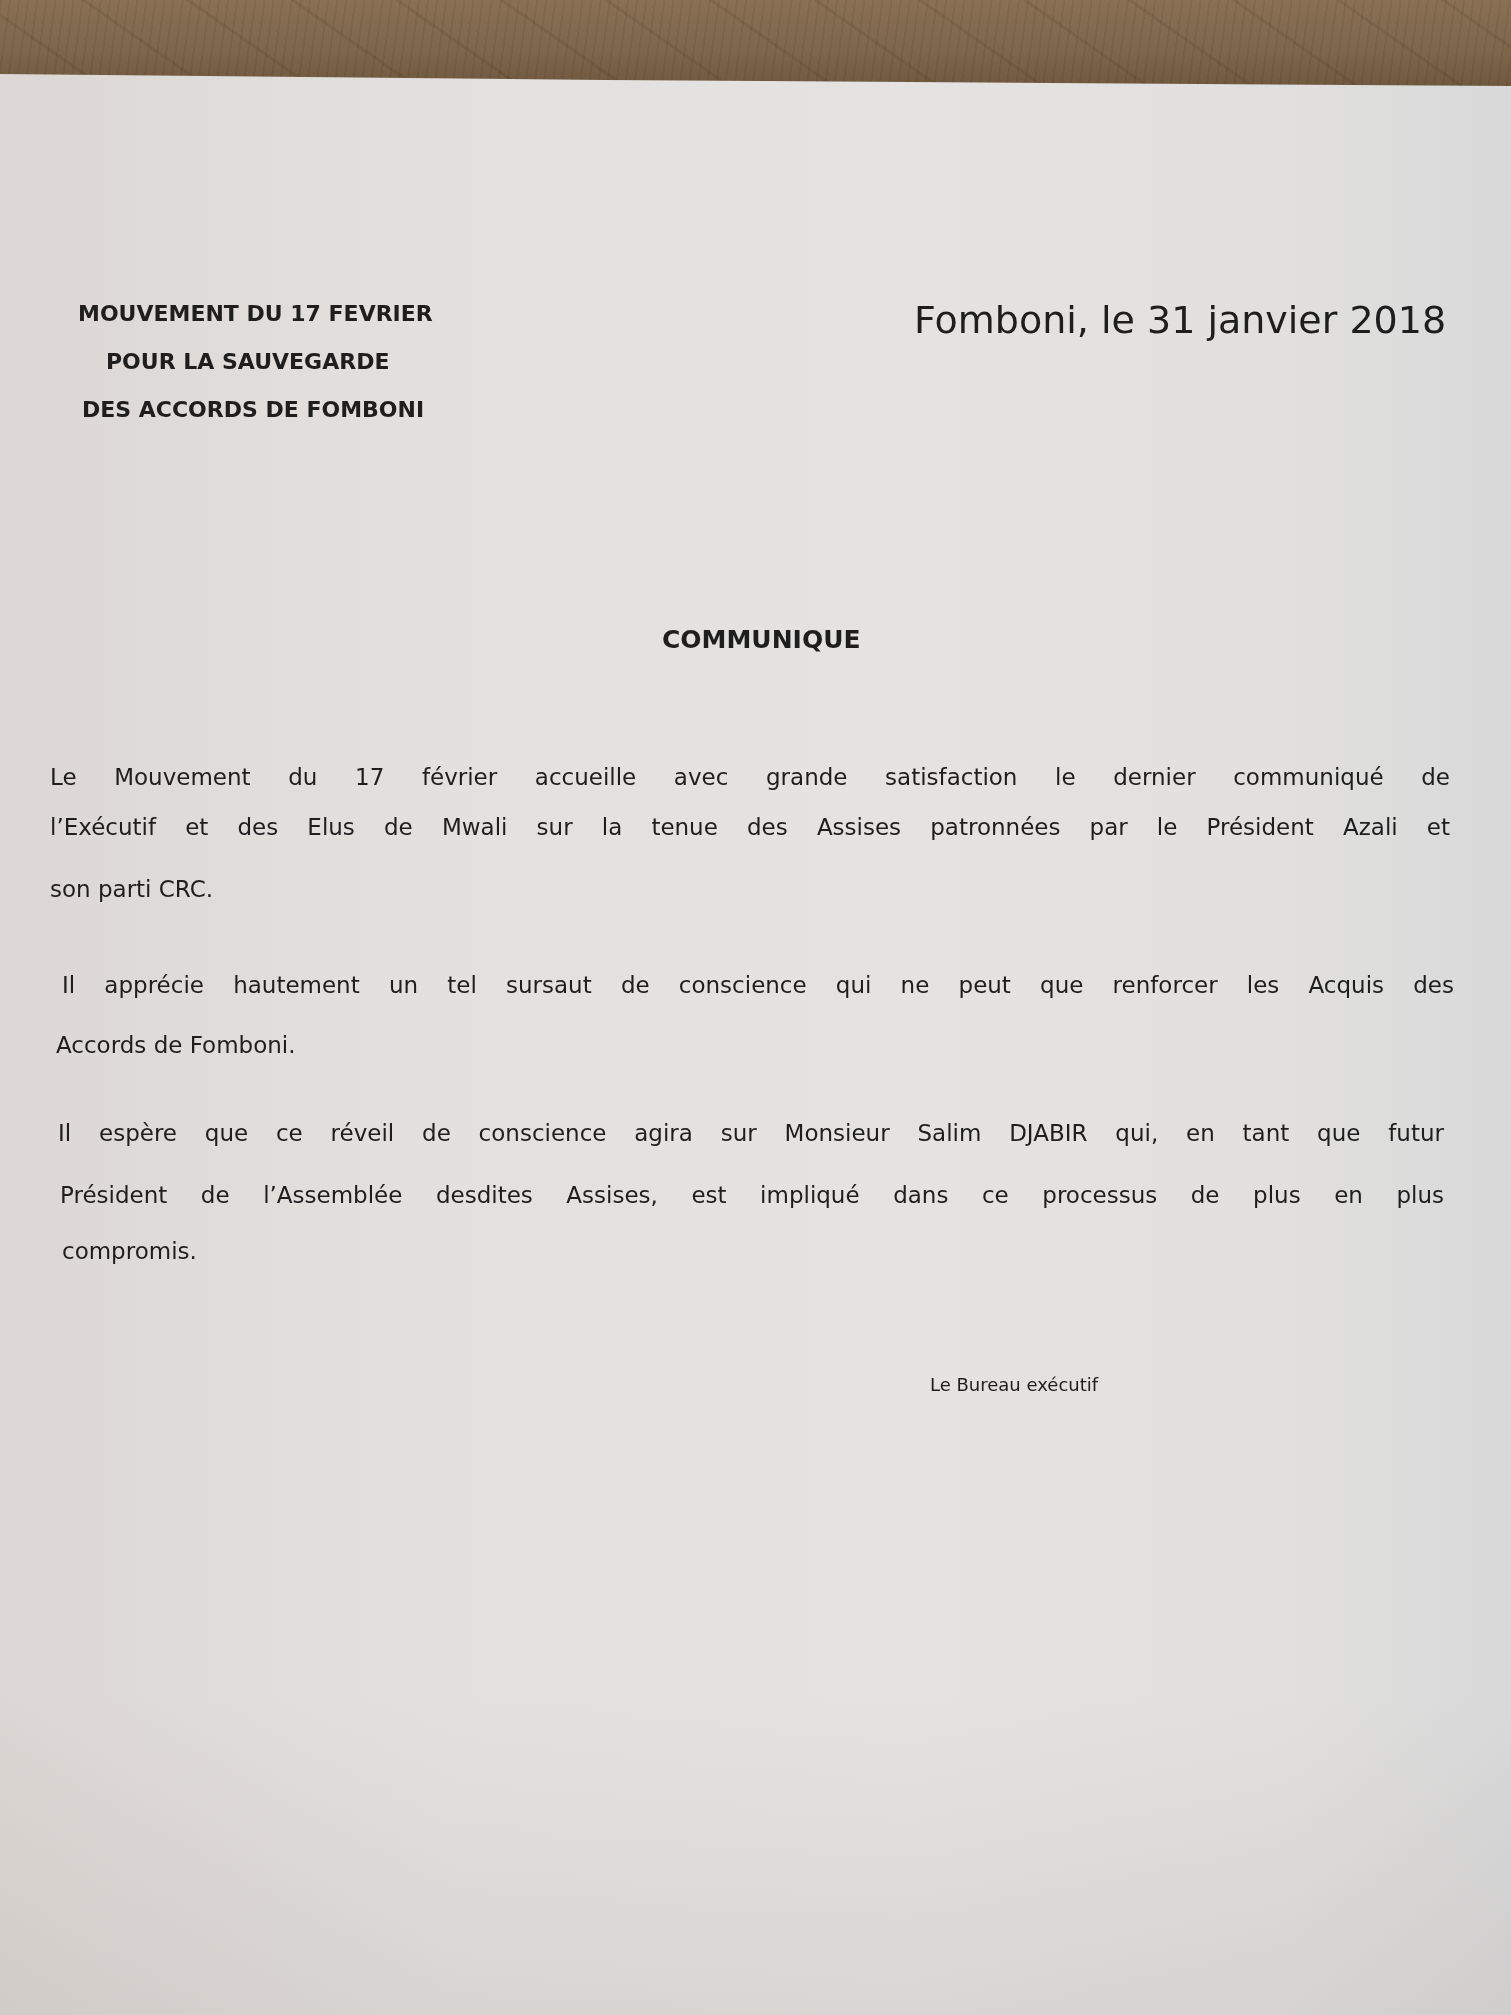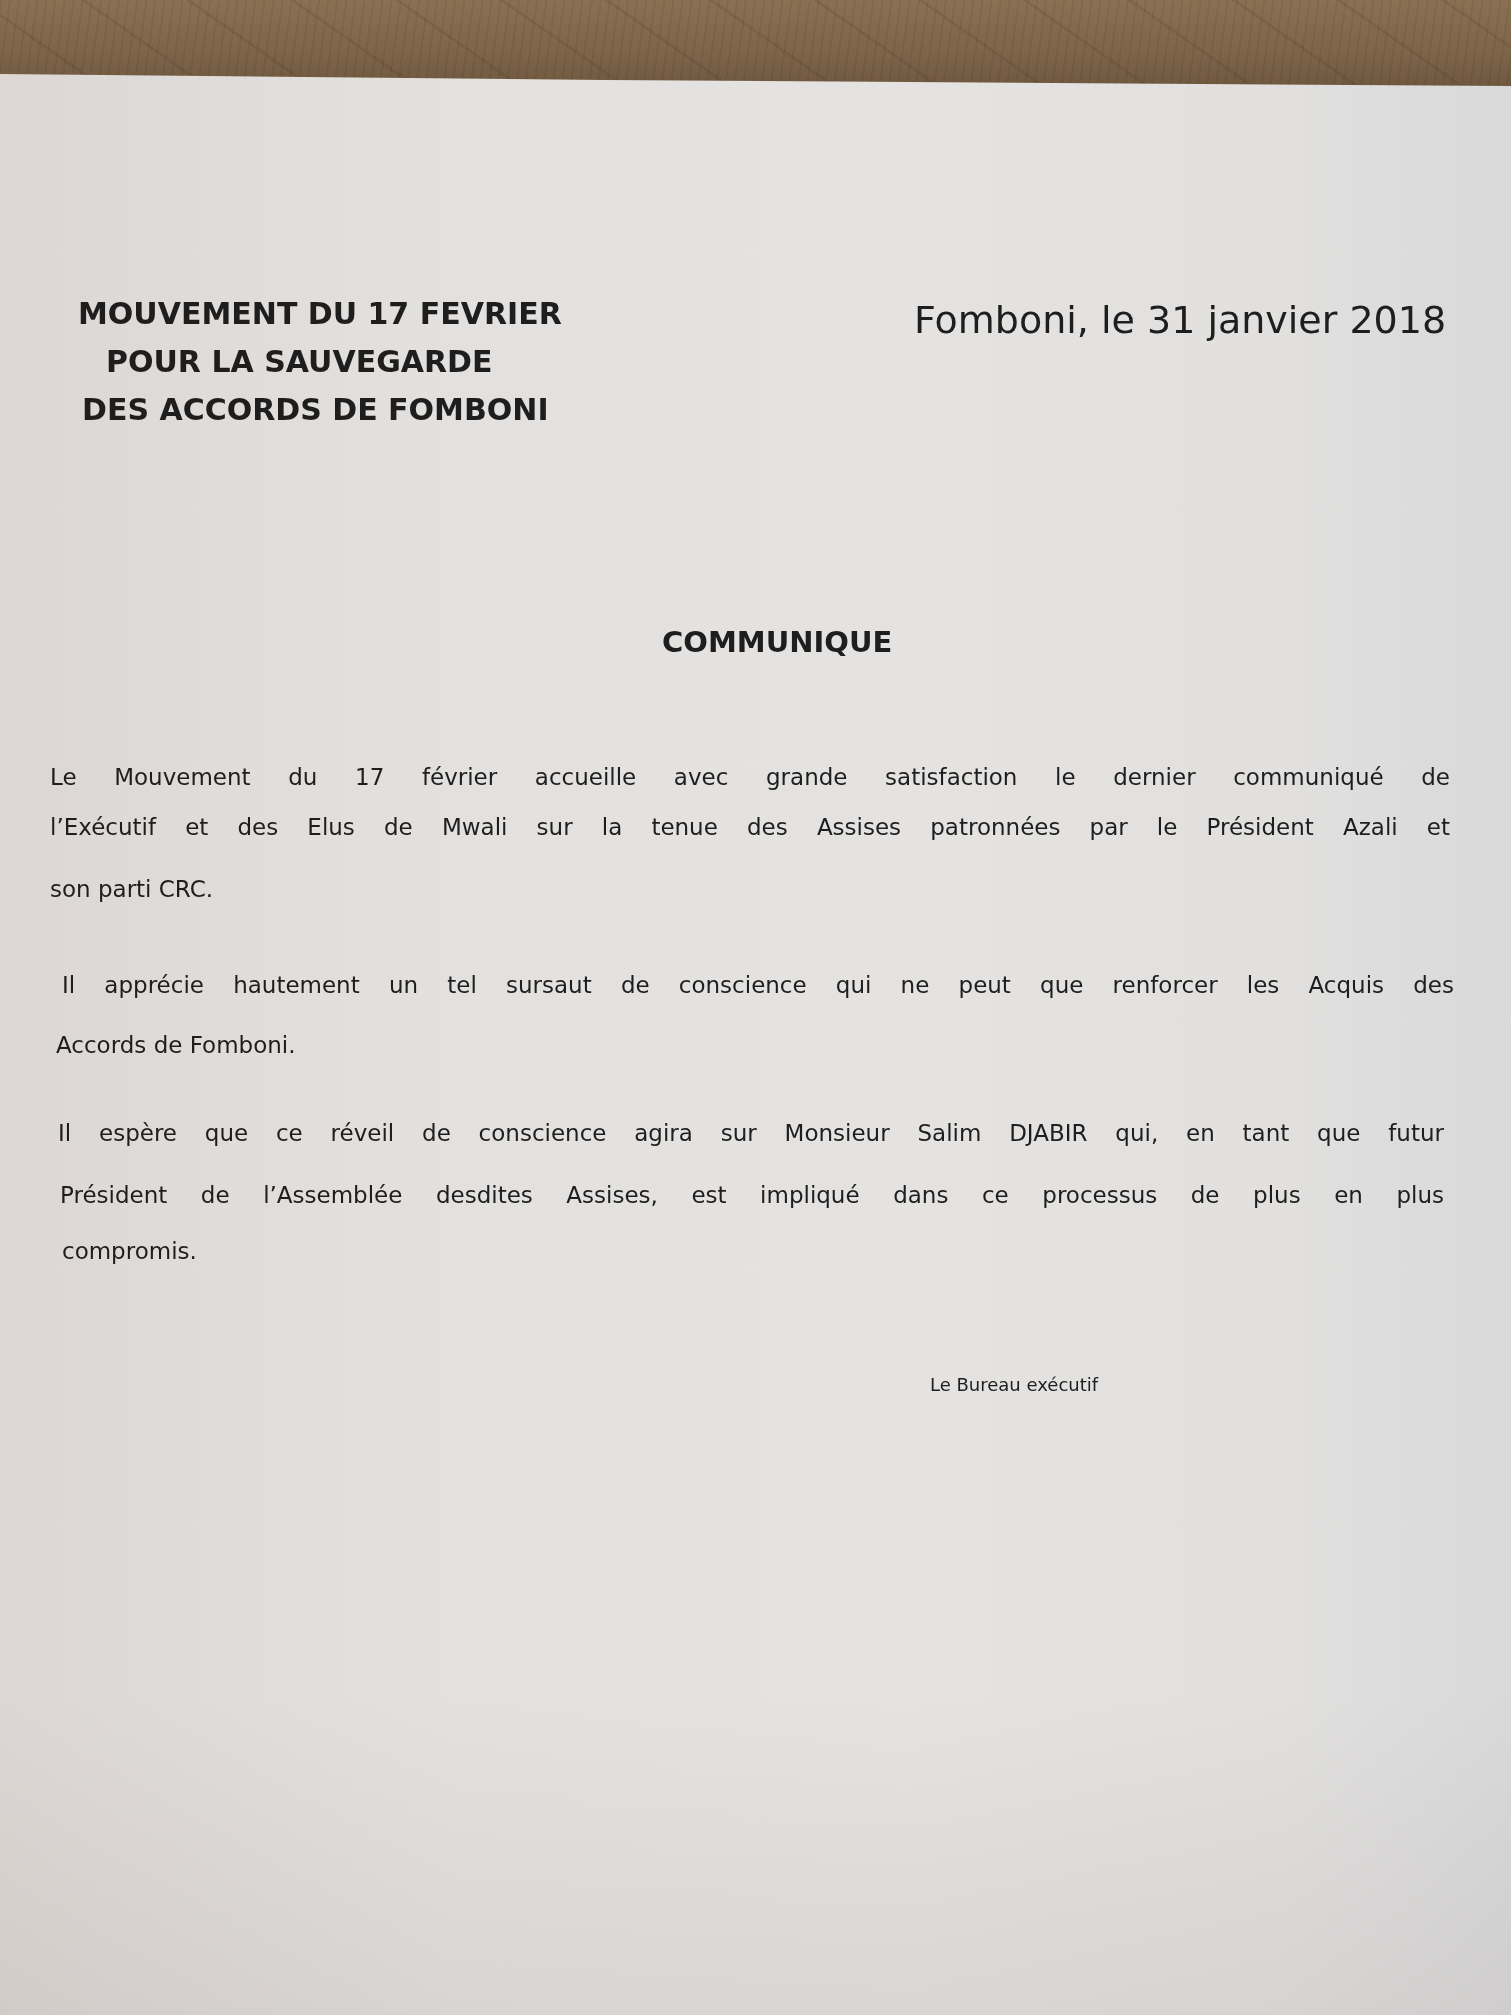--- a/index.html
+++ b/index.html
@@ -43,29 +43,29 @@
     }
     .text {
       position: absolute;
       color: #1e1e1e;
       white-space: nowrap;
       font-family: "DejaVu Sans", sans-serif;
       letter-spacing: 0;
     }
     .header-line {
       font-weight: bold;
-      font-size: 30px;
+      font-size: 22px;
       line-height: 48px;
     }
     .date {
       font-size: 38px;
     }
     .title {
       font-weight: bold;
-      font-size: 29px;
+      font-size: 25px;
     }
     .para-line {
       font-size: 23px;
       line-height: 50px;
     }
     .sig {
       font-size: 18px;
     }
   </style>
 </head>

